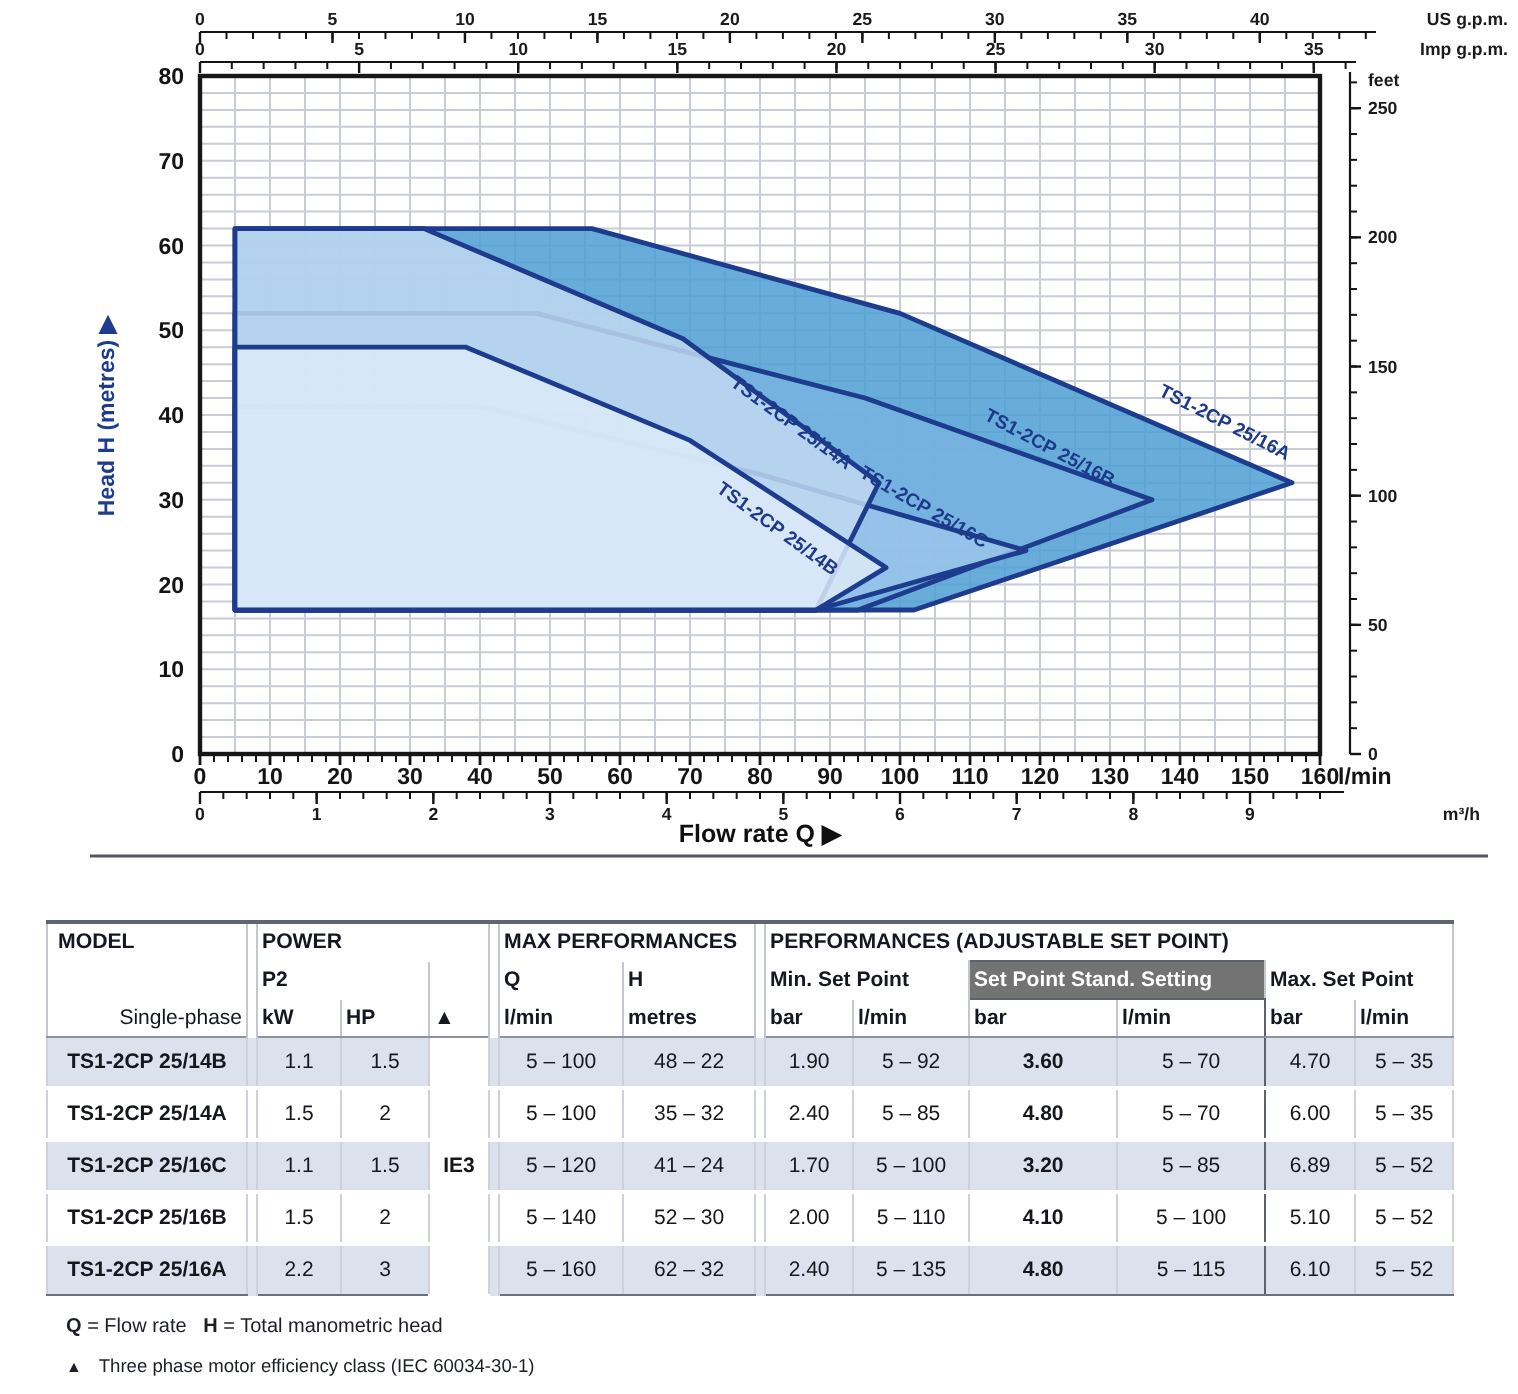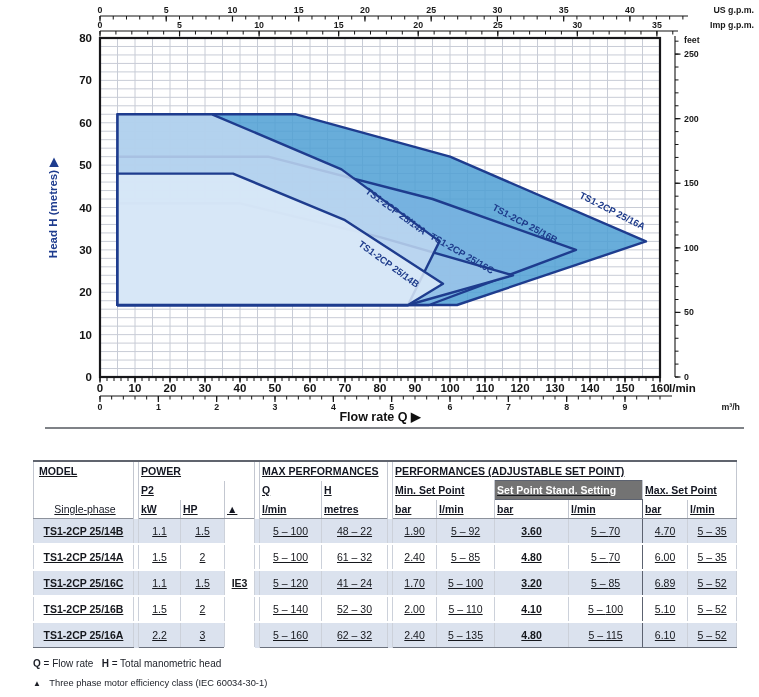--- a/index.html
+++ b/index.html
@@ -8,29 +8,29 @@
   
   #chart-svg{display:block;}
   #chart-svg text{font-family:"Liberation Sans",sans-serif;}
   .tickB{font-size:11.5px;font-weight:700;fill:#141414;}
   .tickS{font-size:8.8px;font-weight:700;fill:#1a1a1a;}
   .axisTitle{font-size:12.5px;font-weight:700;fill:#101010;}
   .yAxisTitle{font-size:11.5px;font-weight:700;fill:#1e3c8e;}
   .curve-label{font-size:9.5px;font-weight:700;fill:#1d3a8a;}
   
   table.spec{border-collapse:collapse;table-layout:fixed;width:703px;
-             margin:26px 0 0 33px;font-size:10.5px;color:#15171c;text-decoration:underline;}
+             margin:26px 0 0 23px;font-size:10.5px;color:#15171c;}
   table.spec th, table.spec td{vertical-align:middle;overflow:hidden;white-space:nowrap;}
   table.spec th{font-weight:700;padding:3px 2px;text-align:left;color:#141722;
                 border-left:1px solid #c3c7d0;border-right:1px solid #c3c7d0;}
   .hr1 th{border-top:2px solid #60646e;font-size:10.6px;padding:4px 2px 1px;}
   .hr1 th.model-h{text-align:left;padding-left:5px;}
   .hr2 th{padding:2px 2px;}
   .hr3 th{border-bottom:1px solid #8d929c;padding:2px 2px 4px;}
-  .hr3 th.left{text-align:center;font-weight:400;padding-left:5px;}
+  .hr3 th.left{text-align:right;font-weight:400;padding-left:5px;}
   th.gap, td.gap{border:none;background:#fff;padding:0;}
   th.gap{border-top:2px solid #60646e;}
   .std-h{background:#737373;color:#fff !important;border:1.5px solid #5c6270;}
   .hr2 .std-h{color:#fff;}
   .sbl{border-left:1.5px solid #5c6270 !important;}
   .sbr{border-right:1.5px solid #5c6270 !important;}
   table.spec td{border-bottom:2.5px solid #fff;border-left:1px solid #ccd1da;
                 border-right:1px solid #ccd1da;padding:6px 2px;text-align:center;
                 background:#fff;}
   tr.shade td{background:#dbe2ee;}
@@ -576,21 +576,21 @@
           <td>4.70</td>
           <td>5 – 35</td>
         </tr>
         <tr>
           <td class="model">TS1-2CP 25/14A</td>
           <td class="gap"></td>
           <td>1.5</td>
           <td>2</td>
           <td class="gap"></td>
           <td>5 – 100</td>
-          <td>61 – 32</td>
+          <td>35 – 32</td>
           <td class="gap"></td>
           <td>2.40</td>
           <td>5 – 85</td>
           <td class="sbl b">4.80</td>
           <td class="sbr">5 – <span class="b">70</span></td>
           <td>6.00</td>
           <td>5 – 35</td>
         </tr>
         <tr class="shade">
           <td class="model">TS1-2CP 25/16C</td>

